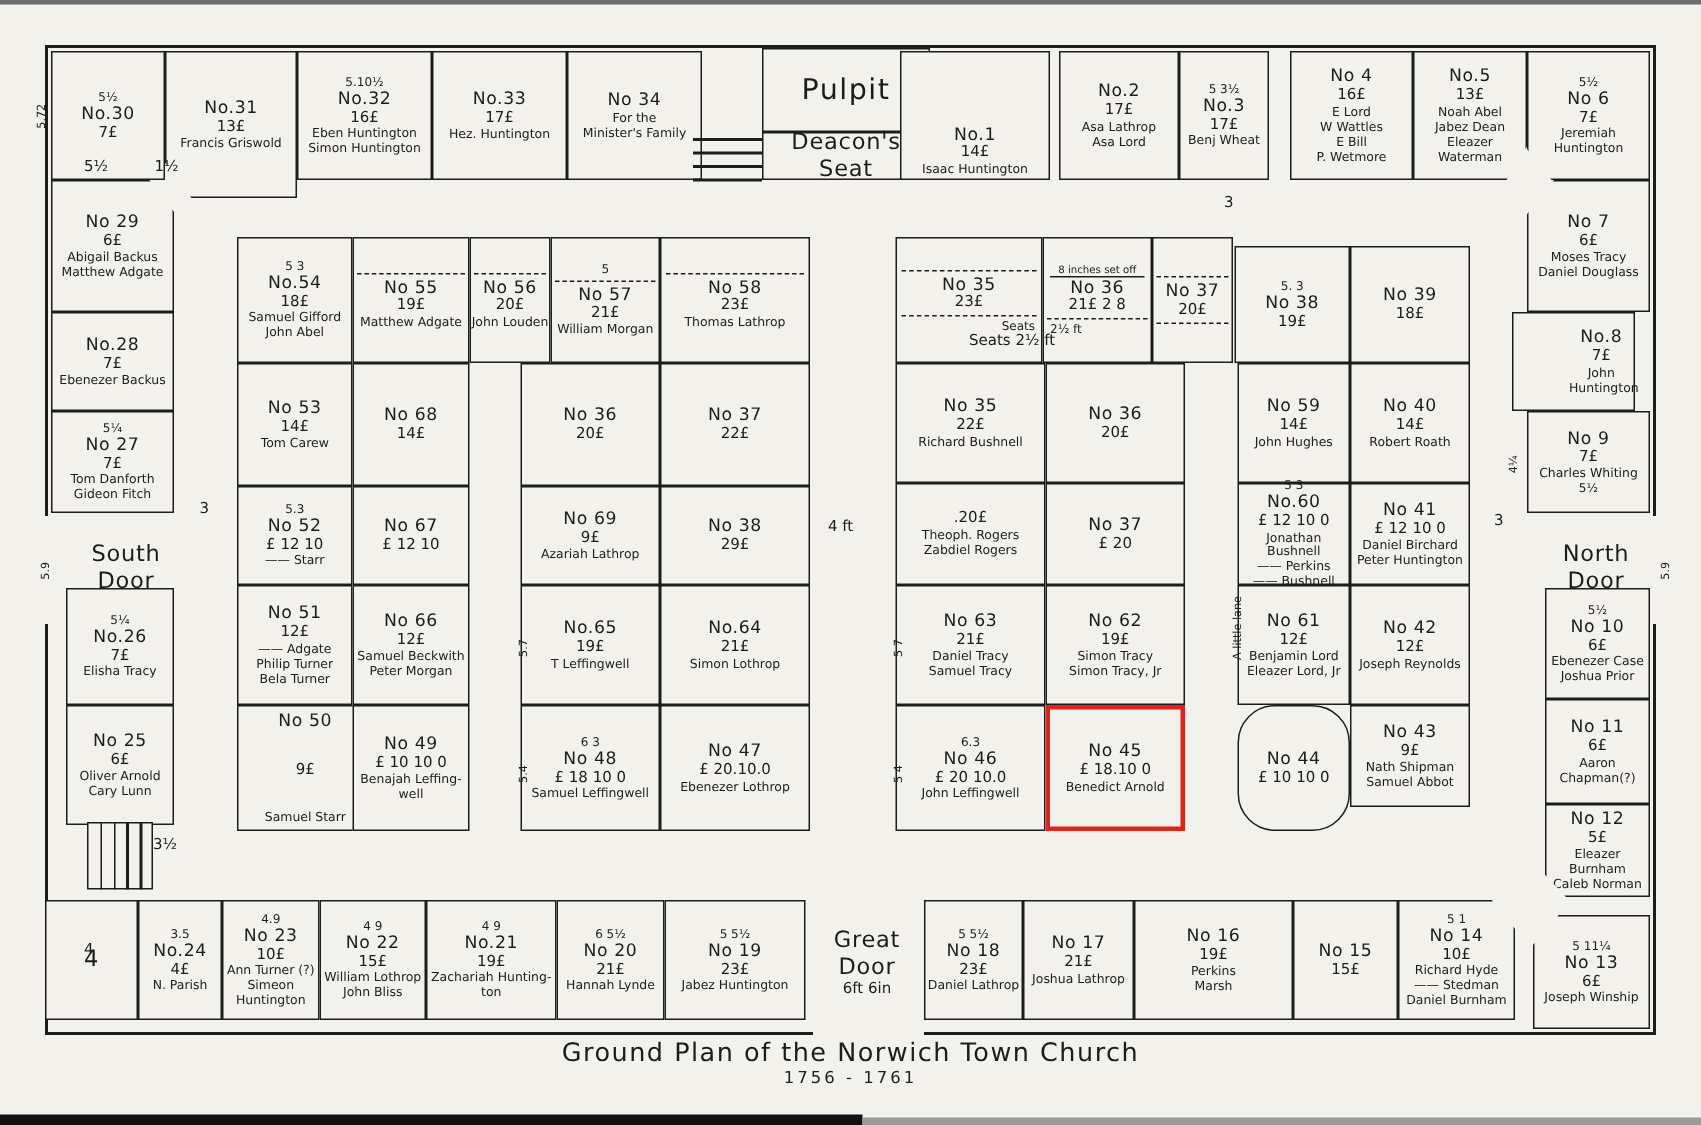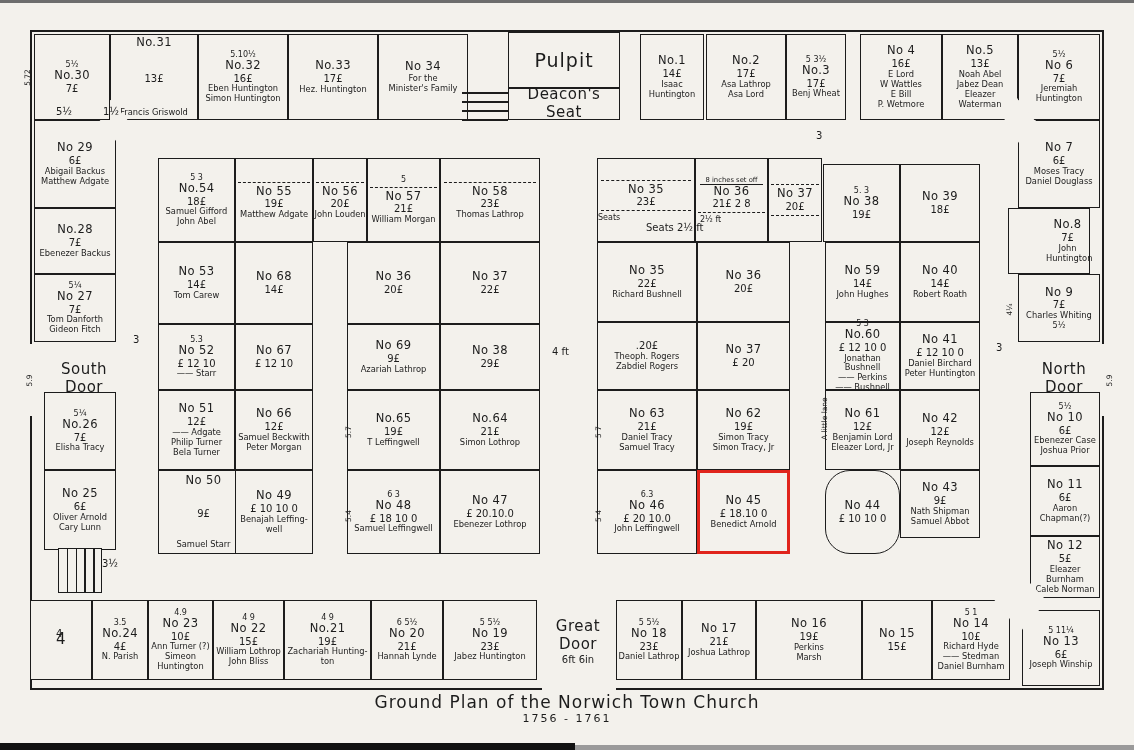--- a/index.html
+++ b/index.html
@@ -20,21 +20,21 @@
   .cell.red{border:3.5px solid var(--red);z-index:5;}
   .ln{width:100%;line-height:1.18;}
   .dim{font-size:8px;}
   .no{font-size:11.5px;letter-spacing:.4px;}
   .price{font-size:10px;}
   .name{font-size:8.3px;line-height:1.2;}
   .tiny{font-size:6.8px;border-bottom:1px solid var(--ink);width:90%;margin:0 auto;}
   .big{font-size:15px;letter-spacing:.5px;}
   .xbig{font-size:19px;letter-spacing:1px;}
   .sub{font-size:8px;text-align:left;padding-left:4px;box-sizing:border-box;}
-  .subr{font-size:8px;text-align:left;padding-right:4px;box-sizing:border-box;}
+  .subr{font-size:8px;text-align:right;padding-right:4px;box-sizing:border-box;}
   .dash{width:94%;border-top:1.4px dashed var(--ink);margin:2px auto;}
   .vside{position:absolute;font-size:7.5px;white-space:nowrap;transform:rotate(-90deg);z-index:4;}
   .vl{left:-16px;top:45%;}
   .vr{right:-16px;top:45%;}
   .ann{position:absolute;font-size:10px;z-index:4;white-space:nowrap;}
   .ann.rot{transform:rotate(-90deg);transform-origin:left top;font-size:7.5px;}
   .dline{position:absolute;background:var(--ink);z-index:3;}
   .clip-tl{clip-path:polygon(22% 0,100% 0,100% 100%,0 100%,0 26%);justify-content:center;}
   .clip-tr{clip-path:polygon(0 0,80% 0,100% 24%,100% 100%,0 100%);}
   .clip-bl{clip-path:polygon(0 0,100% 0,100% 100%,20% 100%,0 76%);}
@@ -54,21 +54,21 @@
   <div class="doorgap" style="left:26px;top:344px;width:10px;height:72px;"></div>
   <div class="doorgap" style="left:1096px;top:344px;width:10px;height:72px;"></div>
   <div class="doorgap" style="left:542px;top:680px;width:74px;height:10px;"></div>
   <div id="cells">
       <div class="cell" style="left: 34px; top: 34px; width: 76px; height: 86px;">
         <div class="ln dim">5½</div>
         <div class="ln no">No.30</div>
         <div class="ln price">7£</div>
         <span class="vside vl">5.72</span>
       </div>
-      <div class="cell clip-bl" style="left: 110px; top: 34px; width: 88px; height: 86px; justify-content: space-between;">
+      <div class="cell clip-bl" style="left: 110px; top: 34px; width: 88px; height: 98px;">
         <div class="ln no">No.31</div>
         <div class="ln price">13£</div>
         <div class="ln name">Francis Griswold</div>
       </div>
       <div class="cell" style="left: 198px; top: 34px; width: 90px; height: 86px;">
         <div class="ln dim">5.10½</div>
         <div class="ln no">No.32</div>
         <div class="ln price">16£</div>
         <div class="ln name">Eben Huntington</div>
         <div class="ln name">Simon Huntington</div>
@@ -82,21 +82,21 @@
         <div class="ln no">No 34</div>
         <div class="ln name">For the</div>
         <div class="ln name">Minister's Family</div>
       </div>
       <div class="cell" style="left: 508px; top: 32px; width: 112px; height: 56px;">
         <div class="ln xbig">Pulpit</div>
       </div>
       <div class="cell" style="left: 508px; top: 88px; width: 112px; height: 32px;">
         <div class="ln big">Deacon's Seat</div>
       </div>
-      <div class="cell" style="left: 640px; top: 34px; width: 64px; height: 86px;">
+      <div class="cell" style="left: 600px; top: 34px; width: 100px; height: 86px; justify-content: flex-end;">
         <div class="ln no">No.1</div>
         <div class="ln price">14£</div>
         <div class="ln name">Isaac Huntington</div>
       </div>
       <div class="cell" style="left: 706px; top: 34px; width: 80px; height: 86px;">
         <div class="ln no">No.2</div>
         <div class="ln price">17£</div>
         <div class="ln name">Asa Lathrop</div>
         <div class="ln name">Asa Lord</div>
       </div>

